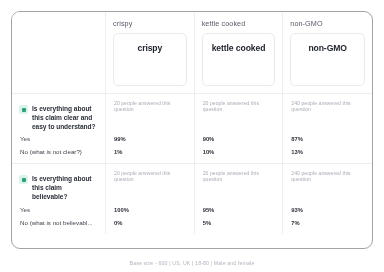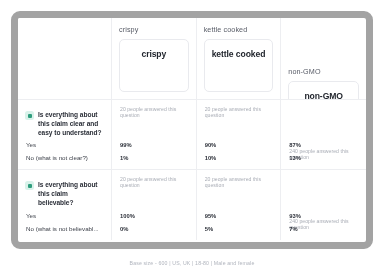--- a/index.html
+++ b/index.html
@@ -12,39 +12,39 @@
   #app {
     position: relative;
     width: 384px; height: 272px;
     background: #ffffff;
     padding: 11px 11px 0 11px;
   }
   .board {
     position: relative;
     width: 362px;
     height: 238px;
-    border: 7px solid #a3a3a3;
+    border: 1px solid #a3a3a3;
     border-radius: 9px;
     background: #ffffff;
     overflow: hidden;
   }
   .grid {
     display: grid;
     grid-template-columns: 94px 1fr 1fr 1fr;
     grid-template-rows: 82px 70px 70px;
     width: 100%;
     height: 100%;
   }
   .cell {
     border-right: 1px solid #edeef1;
     border-bottom: 1px solid #edeef1;
     position: relative;
     overflow: hidden;
   }
-  .cell.lastcol { border-right: none; margin-top: 42px; }
+  .cell.lastcol { border-right: none; }
   .cell.lastrow { border-bottom: none; }
 
   
   .corner { background: #fff; }
 
   
   .claim-head { padding: 7px 7px 6px 7px; }
   .claim-head .claim-name {
     font-size: 7.2px;
     color: #575b66;

